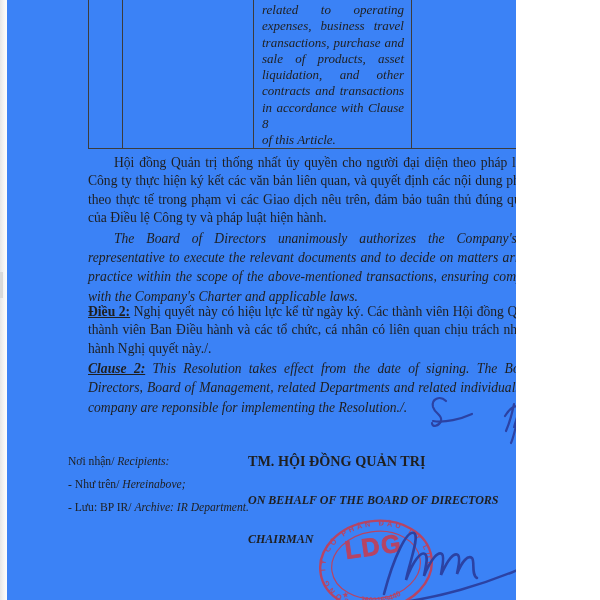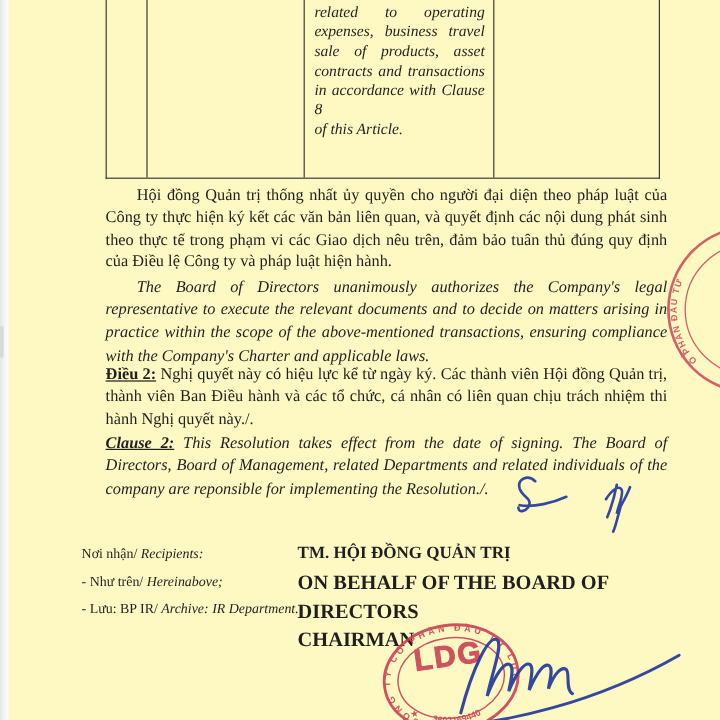--- a/index.html
+++ b/index.html
@@ -1,19 +1,19 @@
 <!DOCTYPE html>
 <html><head>
 <meta charset="utf-8">
 <style>
   * { margin:0; padding:0; box-sizing:border-box; }
   html,body { width:600px; height:600px; overflow:hidden; background:#ffffff; }
   .page {
-    position:absolute; left:0; top:0; width:600px; height:600px;
-    background:#fef9c3; overflow:hidden;
+    position:absolute; left:0; top:0; width:516px; height:600px;
+    background:#3b82f6; overflow:hidden;
     font-family:"Liberation Serif","DejaVu Serif",serif; color:#1f1f1f;
   }
   .scan-edge { position:absolute; left:0; top:0; width:7px; height:600px;
     background:linear-gradient(90deg,#e6e6e6,#f6f6f6 60%,#fdfdfd); }
   .scan-nub { position:absolute; left:0; top:272px; width:3px; height:26px; background:#d9d9d9; }
 
   
   .tbl { position:absolute; left:88px; top:-2px; width:462px; height:151px; display:flex;
     border-left:1.4px solid #3c3c3c; border-right:1.4px solid #3c3c3c; border-bottom:1.4px solid #3c3c3c; }
   .cell { height:100%; border-right:1.4px solid #3c3c3c; }
@@ -31,41 +31,43 @@
   .p2 { top:229px; text-indent:26px; font-style:italic; line-height:19.2px; }
   .p3 { top:303px; }
   .p4 { top:359px; font-style:italic; line-height:19.4px; }
   .lead { font-weight:bold; text-decoration:underline; }
 
   
   .recip { position:absolute; left:68px; top:450px; font-size:11.6px; line-height:23px; }
   .recip .it { font-style:italic;margin-top:12px; }
   .sig-head { position:absolute; left:248px; top:450px; width:334px; text-align:left;
     font-weight:bold; font-size:14.2px; line-height:23.8px; }
-  .sig-head .en { font-size:17px; }
+  .sig-head .en { font-style:italic; font-size:12px;margin-top:15px; }
 
   .seal, .seal-partial, .ink { position:absolute; }
   .seal { left:314px; top:514px; }
   .seal-partial { left:542px; top:188px; }
   .ink { left:0; top:0; }
 </style>
 </head>
 <body>
 
 <div class="page">
   <div class="scan-edge"></div>
   <div class="scan-nub"></div>
 
   <div class="tbl">
     <div class="cell c1"></div>
     <div class="cell c2"></div>
     <div class="cell c3">
         <div class="jl">related to operating</div>
         <div class="jl">expenses, business travel</div>
+        <div class="jl">transactions, purchase and</div>
         <div class="jl">sale of products, asset</div>
+        <div class="jl">liquidation, and other</div>
         <div class="jl">contracts and transactions</div>
         <div class="jl">in accordance with Clause 8</div>
         <div class="jl">of this Article.</div>
       </div>
     <div class="cell c4"></div>
   </div>
 
   <div class="para p2">The Board of Directors unanimously authorizes the Company's legal representative to execute the relevant documents and to decide on matters arising in practice within the scope of the above-mentioned transactions, ensuring compliance with the Company's Charter and applicable laws.</div>
   <div class="para p1">Hội đồng Quản trị thống nhất ủy quyền cho người đại diện theo pháp luật của Công ty thực hiện ký kết các văn bản liên quan, và quyết định các nội dung phát sinh theo thực tế trong phạm vi các Giao dịch nêu trên, đảm bảo tuân thủ đúng quy định của Điều lệ Công ty và pháp luật hiện hành.</div>
   <div class="para p3"><span class="lead">Điều 2:</span><span> Nghị quyết này có hiệu lực kể từ ngày ký. Các thành viên Hội đồng Quản trị, thành viên Ban Điều hành và các tổ chức, cá nhân có liên quan chịu trách nhiệm thi hành Nghị quyết này./.</span></div>

